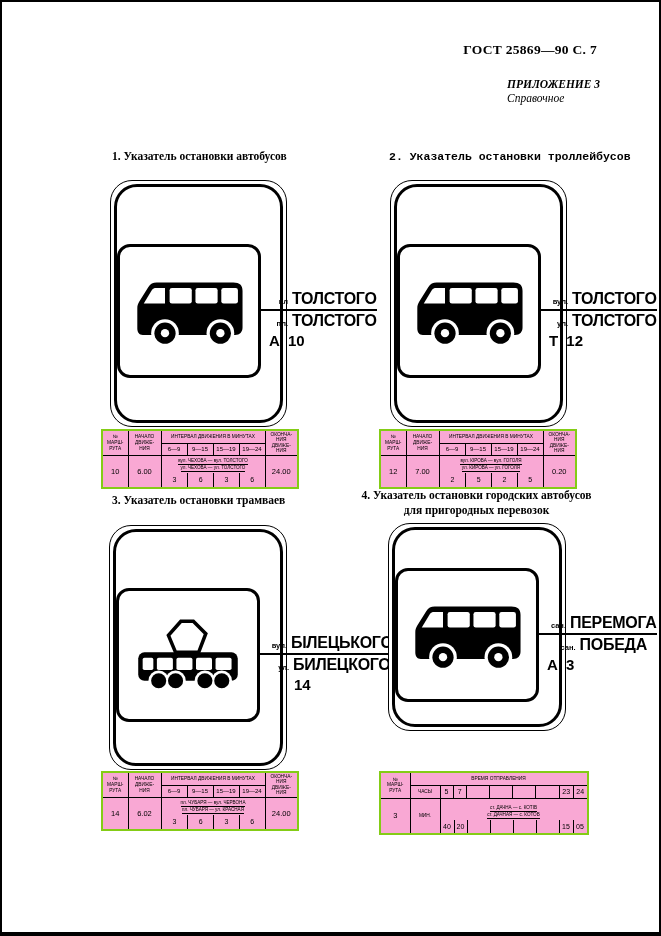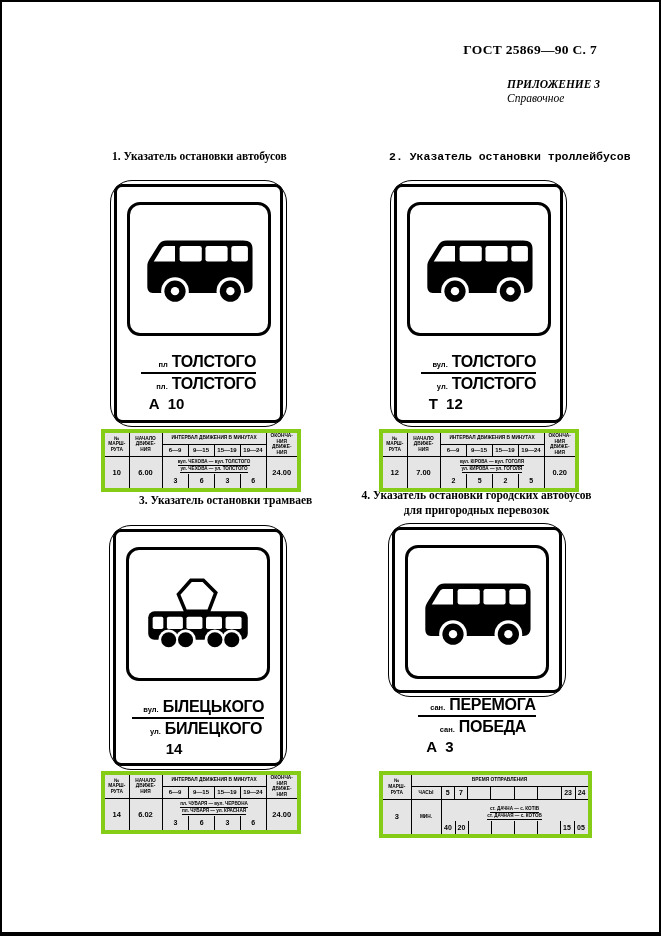--- a/index.html
+++ b/index.html
@@ -9,41 +9,41 @@
     font-family:"Liberation Serif",serif;overflow:hidden;
   }
   
   .doc-ref{position:absolute;top:40px;right:62px;font-weight:bold;font-size:13.5px;letter-spacing:.3px;}
   .annex{position:absolute;top:75px;left:505px;font-style:italic;font-size:11.5px;line-height:14px;}
   .annex .a1{font-weight:bold;}
   .doc-title{position:absolute;top:120px;left:0;width:100%;text-align:center;font-weight:bold;font-size:12.5px;letter-spacing:.2px;}
   .sec-label{position:absolute;font-weight:bold;font-size:11.5px;line-height:15px;}
   #s1-label{left:110px;top:147px;}
   #s2-label{left:387px;top:147px;font-family:Liberation Mono, monospace;}
-  #s3-label{left:110px;top:491px;margin-left:27px;}
+  #s3-label{left:110px;top:491px;}
   #s4-label{left:352px;top:486px;width:245px;text-align:center;}
   
   .sign{position:absolute;background:#fff;border:1.5px solid #000;border-radius:22px;padding:3px;box-sizing:border-box;}
   #sign1{left:108px;top:178px;width:177px;height:247px;}
   #sign2{left:388px;top:178px;width:177px;height:247px;}
   #sign3{left:107px;top:523px;width:178px;height:245px;}
-  #sign4{left:386px;top:521px;width:178px;height:174px;}
-  .sign-inner{border:3px solid #000;border-radius:8px;width:100%;height:100%;box-sizing:border-box;
-    display:flex;flex-direction:column;align-items:center;padding-top:15px;}
+  #sign4{left:386px;top:521px;width:178px;height:208px;}
+  .sign-inner{border:3px solid #000;border-radius:23px;width:100%;height:100%;box-sizing:border-box;
+    display:flex;flex-direction:row;align-items:center;padding-top:15px;}
   .pictoframe{width:144px;height:134px;box-sizing:border-box;border:3px solid #000;border-radius:13px;
     display:flex;align-items:center;justify-content:center;flex:0 0 auto;}
   .sign-text{margin-top:16px;display:flex;flex-direction:column;align-items:center;font-family:"Liberation Sans",sans-serif;font-weight:bold;}
   .sign-line{display:flex;align-items:baseline;}
   .sign-line.first{border-bottom:2.5px solid #000;padding-bottom:1px;}
   .sign-line .prefix{width:27px;text-align:right;margin-right:4px;font-size:7.5px;}
   .sign-line .name{font-size:16px;letter-spacing:-.3px;line-height:19px;}
   .sign-route{align-self:flex-start;margin-left:8px;margin-top:2px;font-size:15px;word-spacing:4px;}
   
-  table.sched{position:absolute;border-collapse:collapse;background:#e5e5e5;table-layout:fixed;
-    font-family:"Liberation Sans",sans-serif;font-weight:bold;border:4px solid #84cc16;}
+  table.sched{position:absolute;border-collapse:collapse;background:#f9a8d4;table-layout:fixed;
+    font-family:"Liberation Sans",sans-serif;font-weight:normal;border:2px solid #84cc16;}
   #t1{left:99px;top:427px;}
   #t2{left:377px;top:427px;}
   #t3{left:99px;top:769px;}
   #t4{left:377px;top:769px;}
   table.sched td{border:1px solid #000;padding:0;text-align:center;vertical-align:middle;overflow:hidden;}
   .c-route{width:26px}.c-start{width:33px}.c-i{width:26px}.c-end{width:33px}
   .c4-route{width:30px}.c4-lab{width:30px}.c4-a{width:13px}.c4-b{width:23px}.c4-c{width:14px}
   tr.r1{height:13px}tr.r2{height:12px}tr.r3{height:30px}
   #t4 tr.r1{height:13px}#t4 tr.r2{height:13px}#t4 tr.r3{height:34px}
   td.hz{font-size:4.8px;line-height:5.6px;padding:1px 0;}

